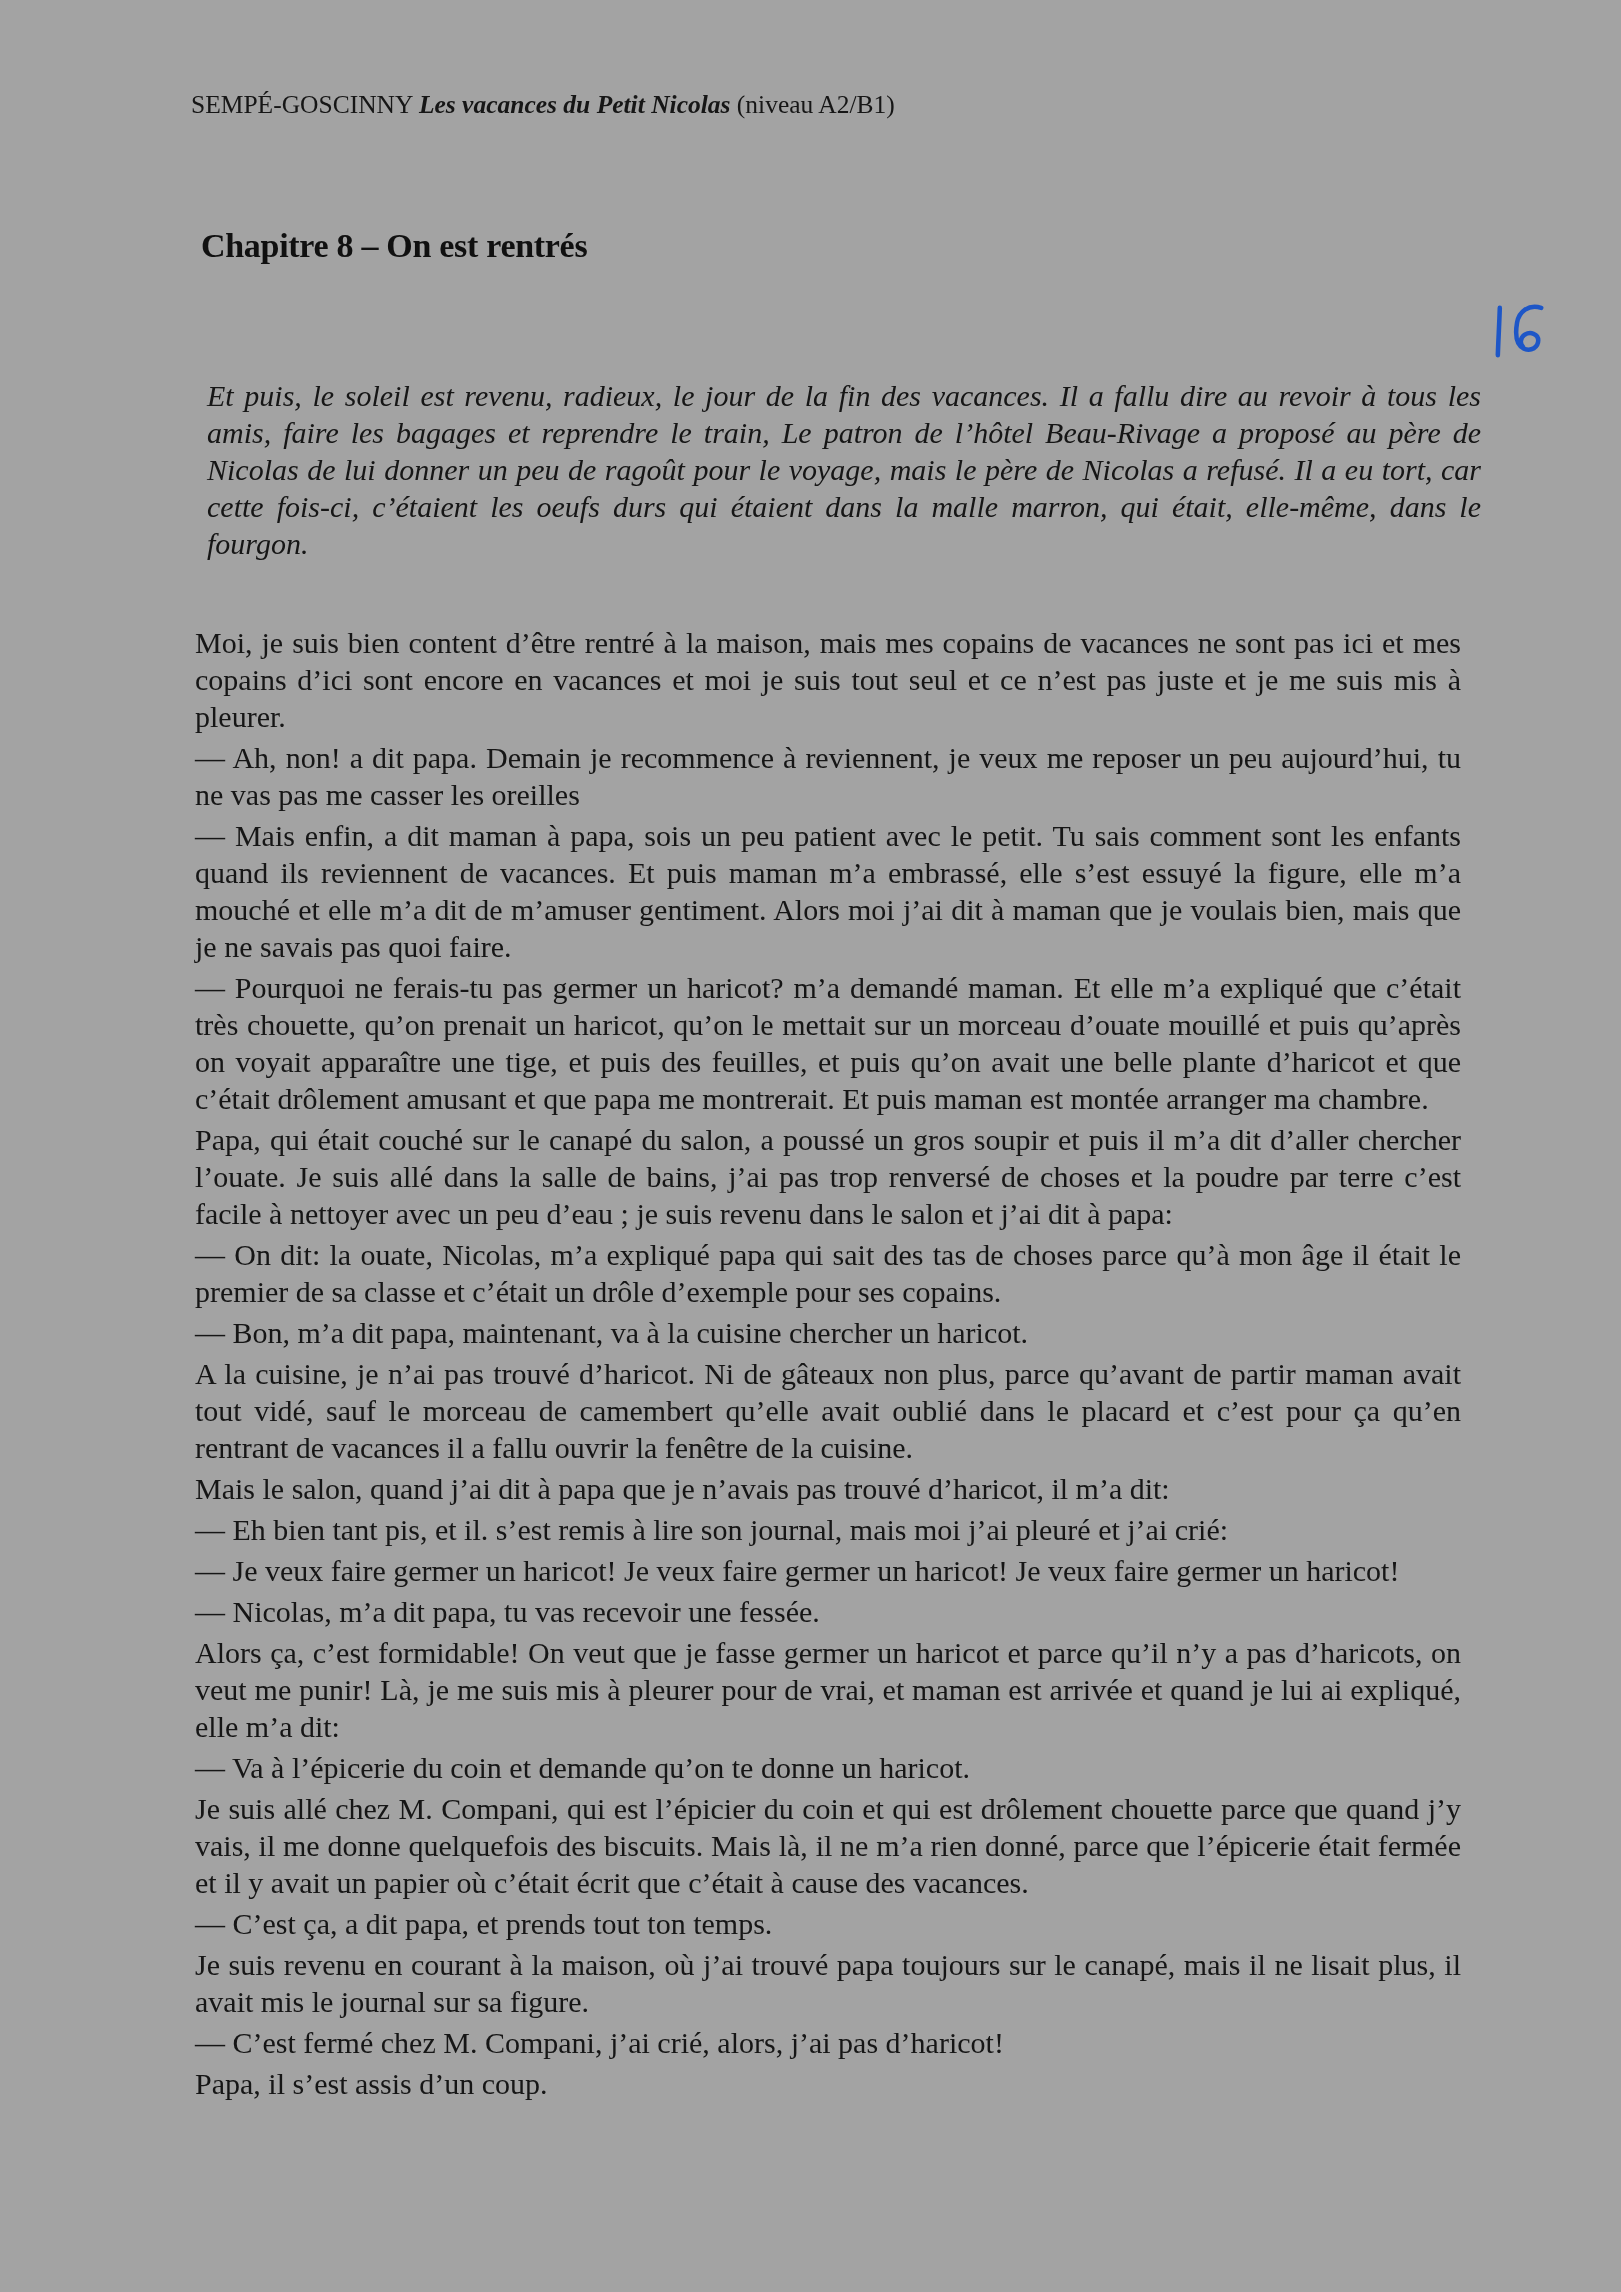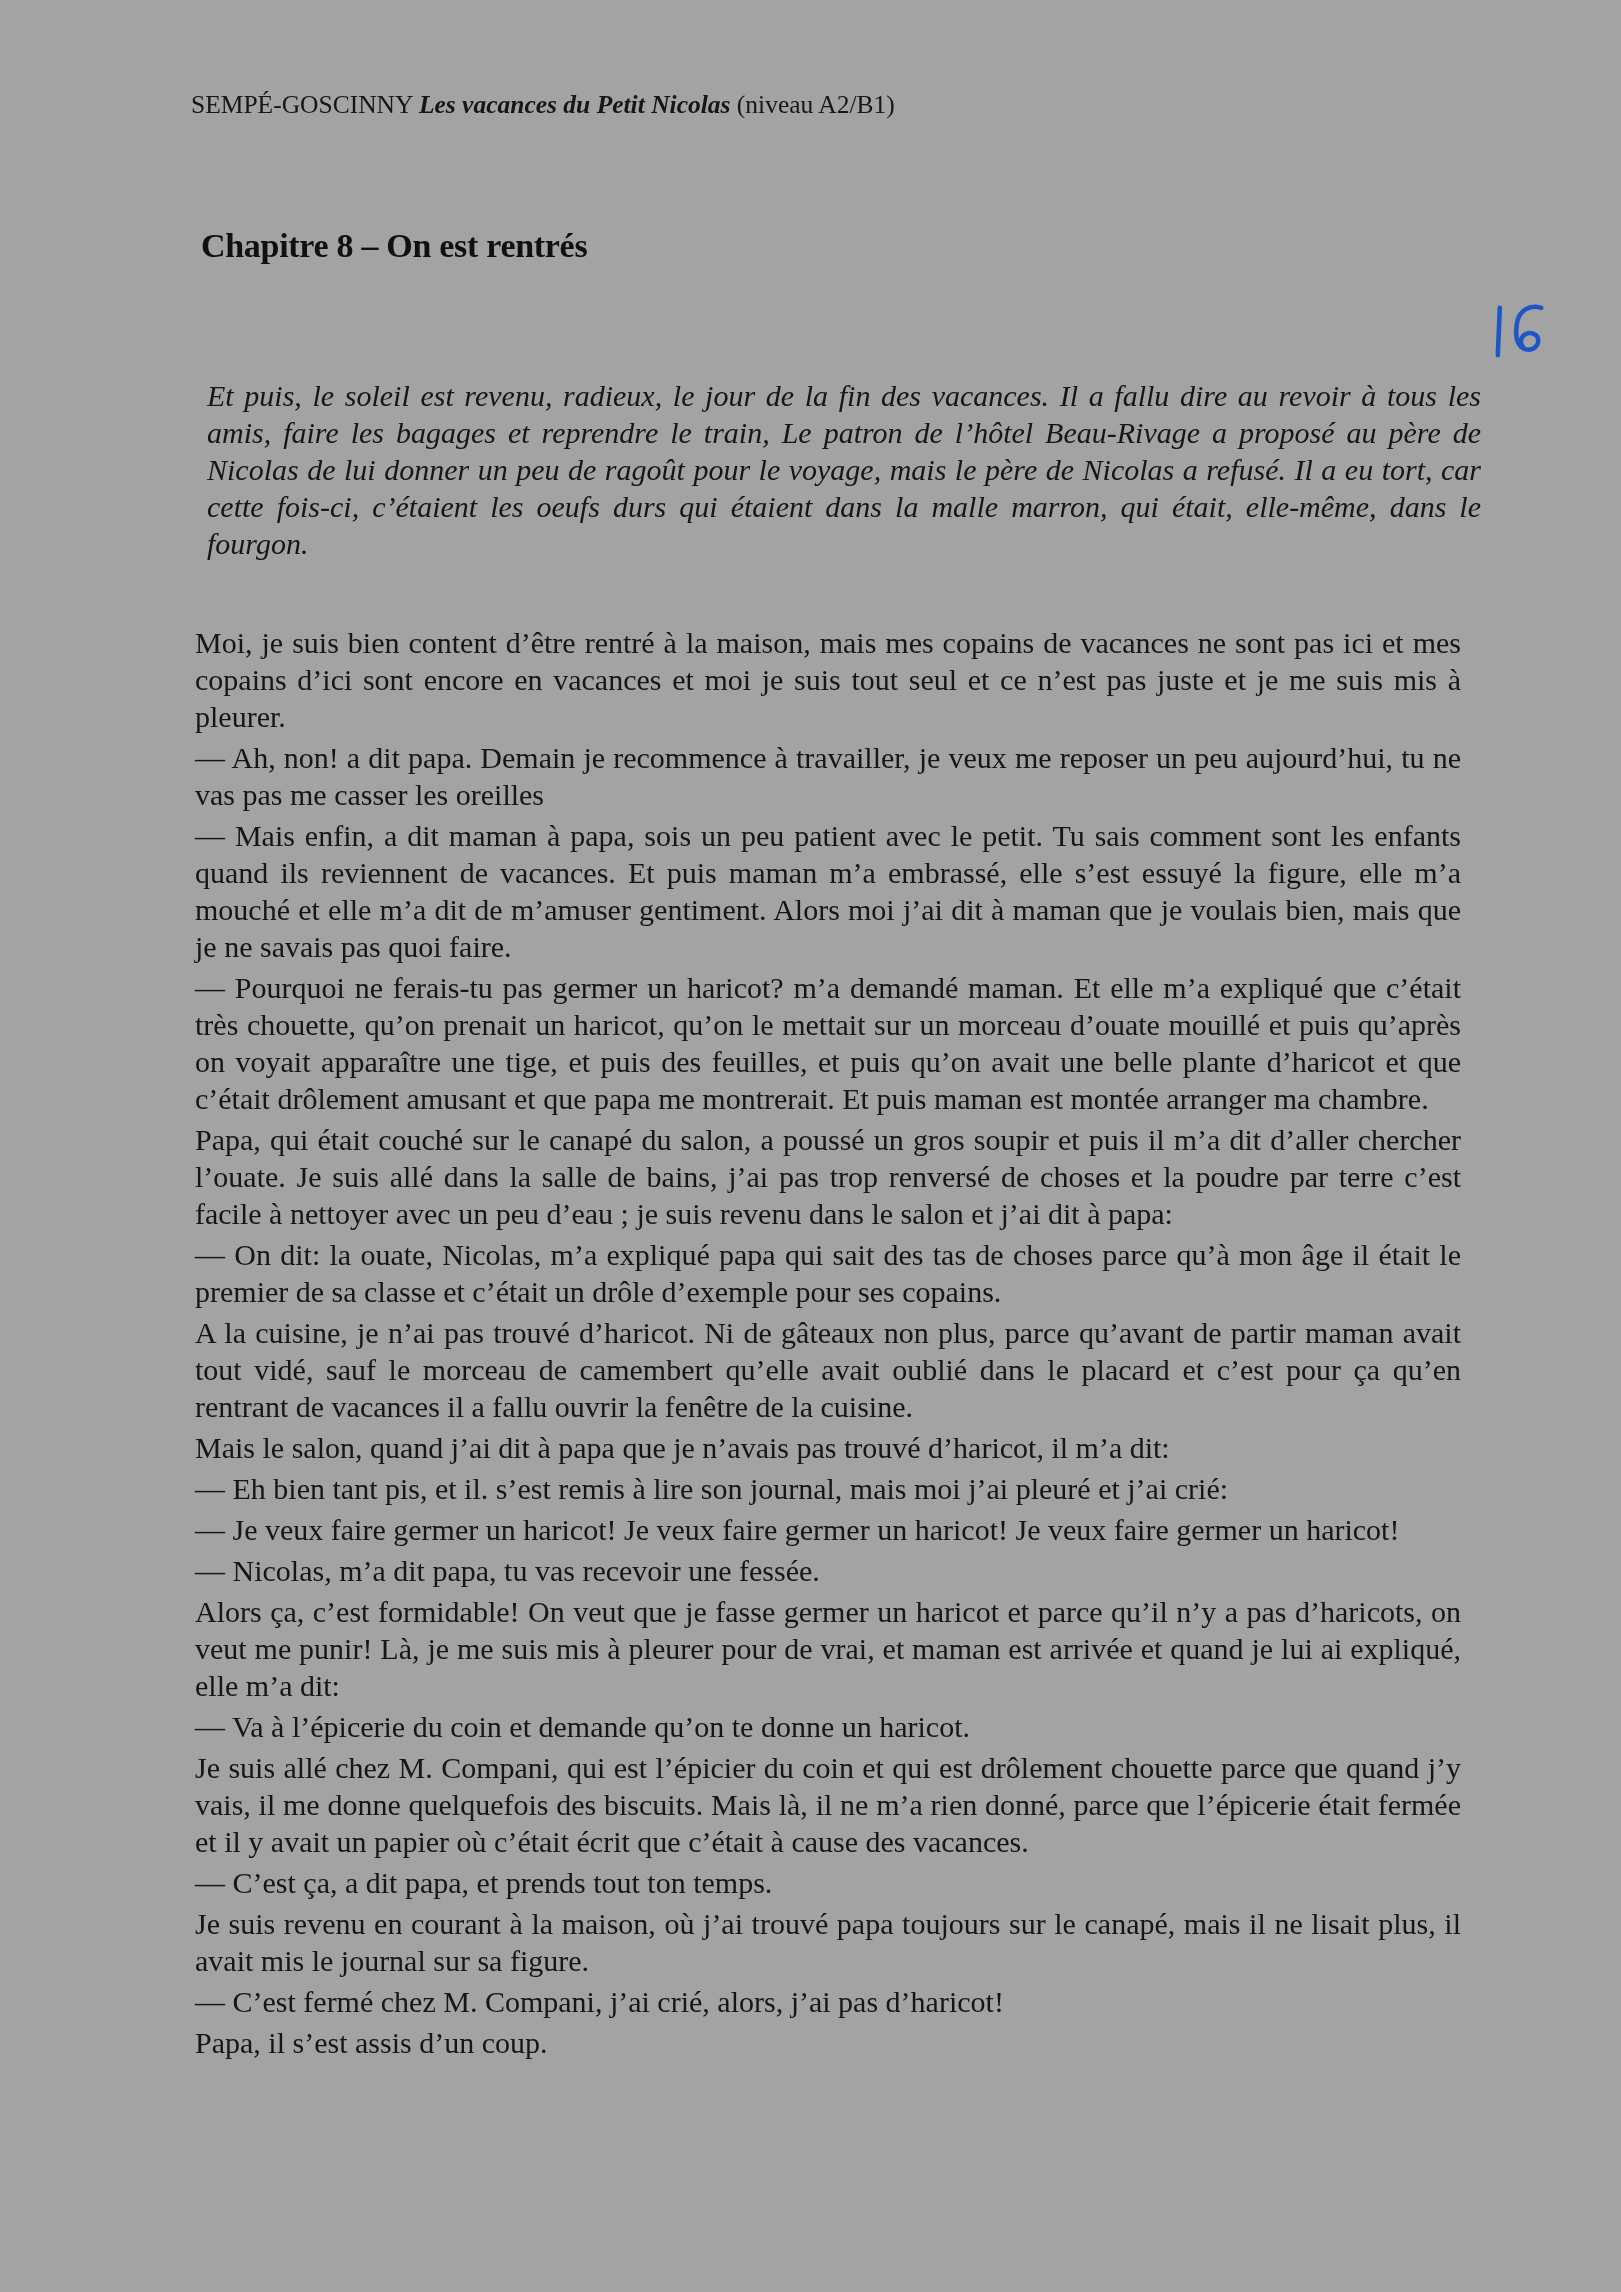--- a/index.html
+++ b/index.html
@@ -90,25 +90,26 @@
     <svg width="69" height="69" viewBox="0 0 70 70" fill="none">
       <path d="M 14 12 C 13.5 28, 12.5 45, 12 60" stroke="#1d56c7" stroke-width="4.6" stroke-linecap="round" fill="none"></path>
       <path d="M 56 12 C 43 8, 33.5 16, 31.5 27 C 29.5 39, 31 50, 38.5 53.5 C 46 56.5, 53 52, 53 45 C 53 38.5, 45 35.5, 39 39.5 C 35 42.3, 34 48, 37.5 51.5" stroke="#1d56c7" stroke-width="4.6" stroke-linecap="round" stroke-linejoin="round" fill="none"></path>
     </svg>
   </div>
 
   <p class="intro-paragraph">Et puis, le soleil est revenu, radieux, le jour de la fin des vacances. Il a fallu dire au revoir à tous les amis, faire les bagages et reprendre le train, Le patron de l’hôtel Beau-Rivage a proposé au père de Nicolas de lui donner un peu de ragoût pour le voyage, mais le père de Nicolas a refusé. Il a eu tort, car cette fois-ci, c’étaient les oeufs durs qui étaient dans la malle marron, qui était, elle-même, dans le fourgon.</p>
 
   <div class="body-text" id="body-text">
       <p>Moi, je suis bien content d’être rentré à la maison, mais mes copains de vacances ne sont pas ici et mes copains d’ici sont encore en vacances et moi je suis tout seul et ce n’est pas juste et je me suis mis à pleurer.</p>
-      <p>— Ah, non! a dit papa. Demain je recommence à travailler, je veux me reposer un peu aujourd’hui, tu ne vas pas me casser les oreilles</p>
+      <p>— Ah, non! a dit papa. Demain je recommence à reviennent, je veux me reposer un peu aujourd’hui, tu ne vas pas me casser les oreilles</p>
       <p>— Mais enfin, a dit maman à papa, sois un peu patient avec le petit. Tu sais comment sont les enfants quand ils reviennent de vacances. Et puis maman m’a embrassé, elle s’est essuyé la figure, elle m’a mouché et elle m’a dit de m’amuser gentiment. Alors moi j’ai dit à maman que je voulais bien, mais que je ne savais pas quoi faire.</p>
       <p>— Pourquoi ne ferais-tu pas germer un haricot? m’a demandé maman. Et elle m’a expliqué que c’était très chouette, qu’on prenait un haricot, qu’on le mettait sur un morceau d’ouate mouillé et puis qu’après on voyait apparaître une tige, et puis des feuilles, et puis qu’on avait une belle plante d’haricot et que c’était drôlement amusant et que papa me montrerait. Et puis maman est montée arranger ma chambre.</p>
       <p>Papa, qui était couché sur le canapé du salon, a poussé un gros soupir et puis il m’a dit d’aller chercher l’ouate. Je suis allé dans la salle de bains, j’ai pas trop renversé de choses et la poudre par terre c’est facile à nettoyer avec un peu d’eau ; je suis revenu dans le salon et j’ai dit à papa:</p>
       <p>— On dit: la ouate, Nicolas, m’a expliqué papa qui sait des tas de choses parce qu’à mon âge il était le premier de sa classe et c’était un drôle d’exemple pour ses copains.</p>
+      <p>— Bon, m’a dit papa, maintenant, va à la cuisine chercher un haricot.</p>
       <p>A la cuisine, je n’ai pas trouvé d’haricot. Ni de gâteaux non plus, parce qu’avant de partir maman avait tout vidé, sauf le morceau de camembert qu’elle avait oublié dans le placard et c’est pour ça qu’en rentrant de vacances il a fallu ouvrir la fenêtre de la cuisine.</p>
       <p>Mais le salon, quand j’ai dit à papa que je n’avais pas trouvé d’haricot, il m’a dit:</p>
       <p>— Eh bien tant pis, et il. s’est remis à lire son journal, mais moi j’ai pleuré et j’ai crié:</p>
       <p>— Je veux faire germer un haricot! Je veux faire germer un haricot! Je veux faire germer un haricot!</p>
       <p>— Nicolas, m’a dit papa, tu vas recevoir une fessée.</p>
       <p>Alors ça, c’est formidable! On veut que je fasse germer un haricot et parce qu’il n’y a pas d’haricots, on veut me punir! Là, je me suis mis à pleurer pour de vrai, et maman est arrivée et quand je lui ai expliqué, elle m’a dit:</p>
       <p>— Va à l’épicerie du coin et demande qu’on te donne un haricot.</p>
       <p>Je suis allé chez M. Compani, qui est l’épicier du coin et qui est drôlement chouette parce que quand j’y vais, il me donne quelquefois des biscuits. Mais là, il ne m’a rien donné, parce que l’épicerie était fermée et il y avait un papier où c’était écrit que c’était à cause des vacances.</p>
       <p>— C’est ça, a dit papa, et prends tout ton temps.</p>
       <p>Je suis revenu en courant à la maison, où j’ai trouvé papa toujours sur le canapé, mais il ne lisait plus, il avait mis le journal sur sa figure.</p>

